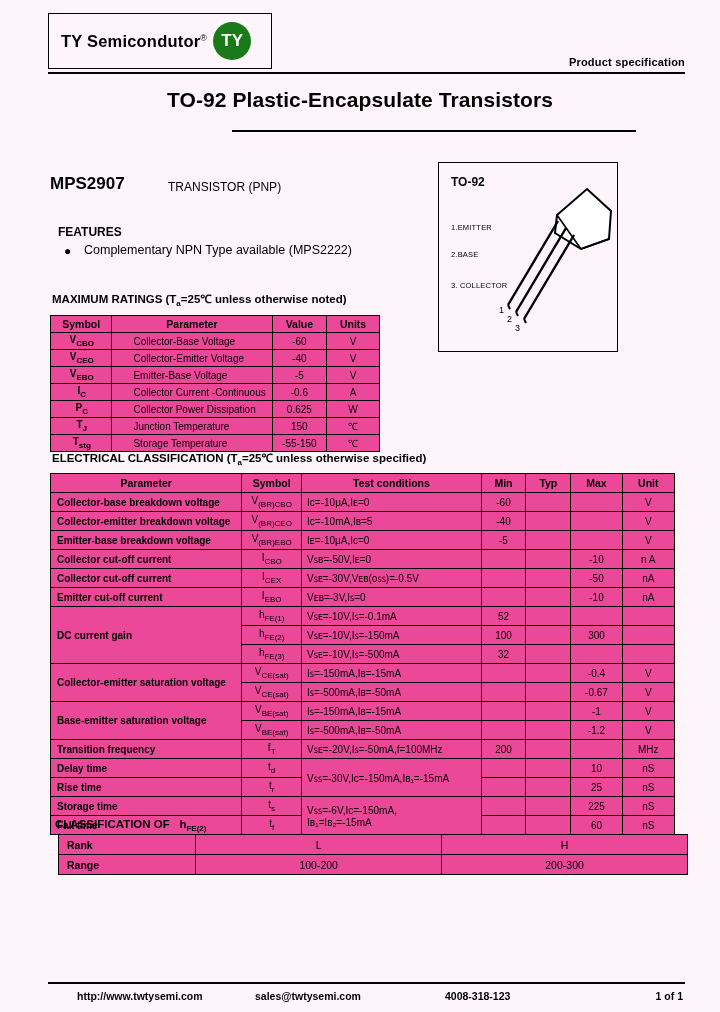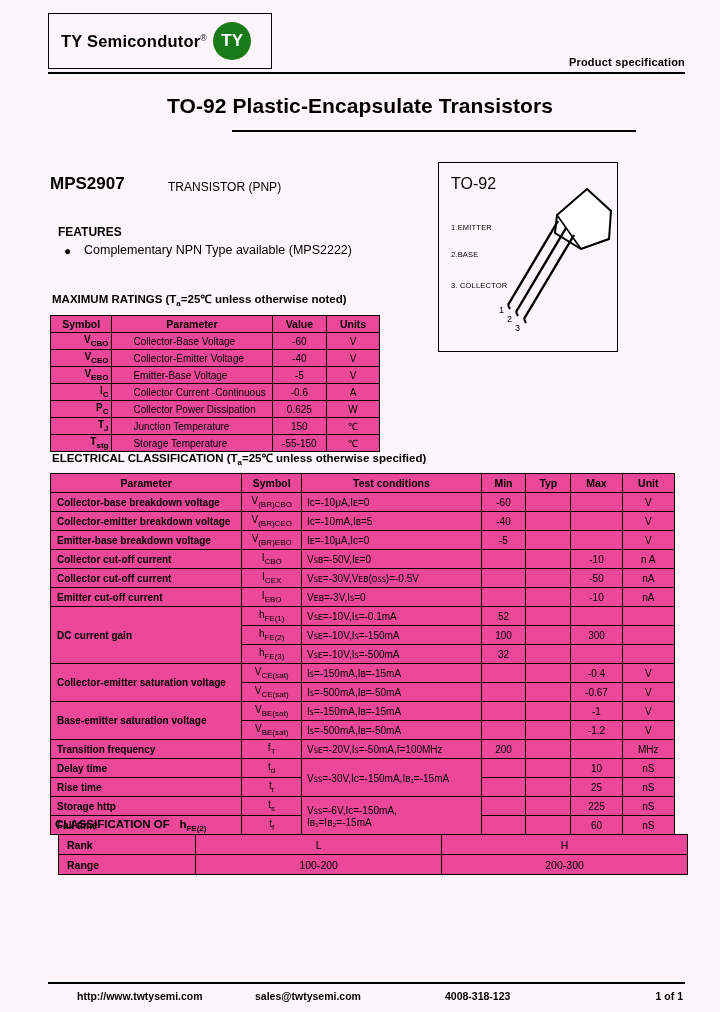--- a/index.html
+++ b/index.html
@@ -33,41 +33,41 @@
   .prodspec{
     position:absolute;right:35px;top:56px;
     font-size:11px;font-weight:bold;letter-spacing:.2px;
   }
   .hr-top{
     position:absolute;left:48px;top:72px;width:637px;height:0;
     border-top:2.5px solid #000;
   }
 
   .doc-title{
-    position:absolute;left:0;top:94px;width:720px;text-align:center;
+    position:absolute;left:0;top:88px;width:720px;text-align:center;
     font-size:21px;font-weight:bold;letter-spacing:.1px;
   }
   .hr-title{
     position:absolute;left:232px;top:130px;width:404px;height:0;
     border-top:2px solid #000;
   }
 
   
   .part-no{position:absolute;left:50px;top:174px;font-size:17px;font-weight:bold;}
   .part-type{position:absolute;left:168px;top:180px;font-size:12px;}
   .features-h{position:absolute;left:58px;top:225px;font-size:12px;font-weight:bold;}
   .feature-bullet{position:absolute;left:64px;top:245px;font-size:12px;line-height:1;}
   .feature-text{position:absolute;left:84px;top:243px;font-size:12.5px;}
 
   
   .pkg-box{
     position:absolute;left:438px;top:162px;width:178px;height:188px;
     border:1px solid #000;background:#fdf5fa;
   }
-  .pkg-title{position:absolute;left:12px;top:12px;font-size:16px;font-weight:normal;}
+  .pkg-title{position:absolute;left:12px;top:12px;font-size:12px;font-weight:bold;}
   .pkg-pin{position:absolute;font-size:7.5px;letter-spacing:.2px;}
   .pkg-pin.p1{left:12px;top:60px;}
   .pkg-pin.p2{left:12px;top:87px;}
   .pkg-pin.p3{left:12px;top:118px;}
   .pkg-svg{position:absolute;left:56px;top:18px;}
 
   
   .sec-h{position:absolute;font-size:11.5px;font-weight:bold;letter-spacing:0;}
   .sec-max{left:52px;top:291px;}
   .sec-elec{left:52px;top:450px;}
@@ -81,21 +81,21 @@
     font-size:10px;
     padding:1px 3px;
     font-weight:normal;
     color:#000;
   }
 
   
   #tbl-max{left:50px;top:315px;width:330px;}
   #tbl-max th{font-weight:bold;text-align:center;font-size:10.5px;height:14px;}
   #tbl-max td{height:13px;}
-  #tbl-max td.sym{padding-left:4px;font-weight:bold;text-align:right;}
+  #tbl-max td.sym{padding-left:4px;font-weight:bold;text-align:center;}
   #tbl-max td.par{text-align:left;padding-left:21px;}
   #tbl-max td.val,#tbl-max td.uni{text-align:center;}
 
   
   #tbl-elec{left:50px;top:473px;width:625px;}
   #tbl-elec th{font-weight:bold;text-align:center;font-size:10.5px;height:16px;}
   #tbl-elec td{height:16px;vertical-align:middle;}
   #tbl-elec td.par{text-align:left;padding-left:6px;font-weight:bold;font-size:10px;border-radius:8px;}
   #tbl-elec td.sym{text-align:center;}
   #tbl-elec td.cond{text-align:left;padding-left:5px;}
@@ -365,21 +365,21 @@
         </tr>
         <tr>
           <td class="par">Rise time</td>
           <td class="sym">t<span class="sub">r</span></td>
           <td class="num"></td>
           <td class="num"></td>
           <td class="num">25</td>
           <td class="num">nS</td>
         </tr>
         <tr>
-          <td class="par">Storage http</td>
+          <td class="par">Storage time</td>
           <td class="sym">t<span class="sub">s</span></td>
           <td class="cond" rowspan="2">Vꜱꜱ=-6V,Ic=-150mA,<br>Iʙ₁=Iʙ₂=-15mA</td>
           <td class="num"></td>
           <td class="num"></td>
           <td class="num">225</td>
           <td class="num">nS</td>
         </tr>
         <tr>
           <td class="par">Fall time</td>
           <td class="sym">t<span class="sub">f</span></td>

